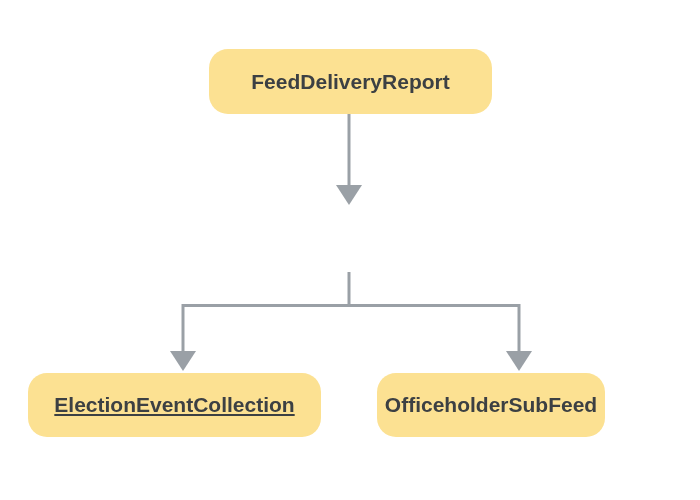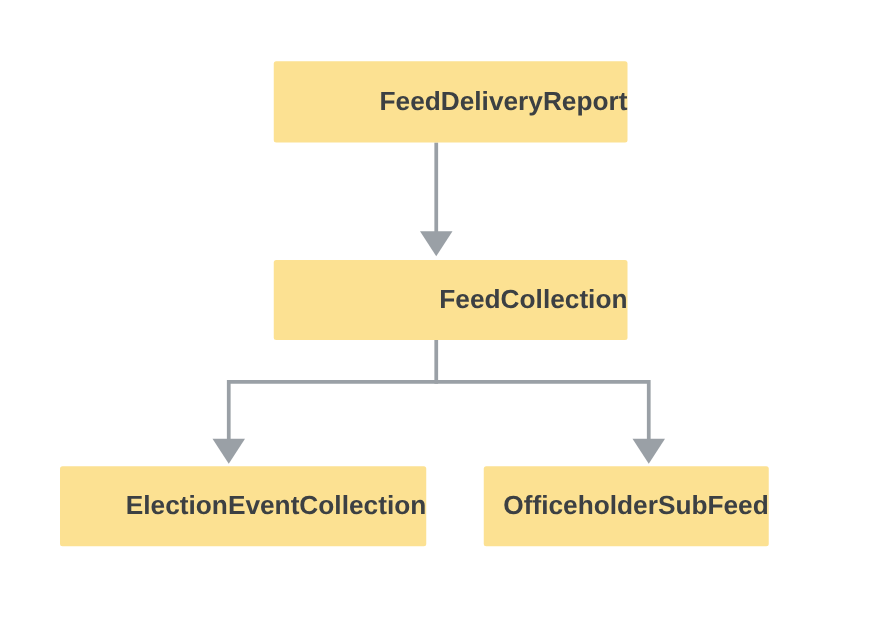--- a/index.html
+++ b/index.html
@@ -28,33 +28,32 @@
     fill: none;
   }
   .arrowhead {
     fill: var(--connector-color, #9aa0a6);
     stroke: none;
   }
   .node {
     position: absolute;
     display: flex;
     align-items: center;
-    justify-content: flex-end;
+    justify-content: center;
     background: var(--node-fill, #fce192);
     color: var(--node-text-color, #3c4043);
-    border-radius: 2px;
+    border-radius: 19px;
     font-size: 21px;
     font-weight: bold;
     white-space: nowrap;
     text-align: center;
-    margin-left: 10px;
   }
   .node-feed-delivery-report   { left: 209px; top: 49px;  width: 283px; height: 65px; }
   .node-feed-collection        { left: 209px; top: 208px; width: 283px; height: 64px; }
-  .node-election-event-collection { left: 38px;  top: 373px; width: 293px; height: 64px; }
+  .node-election-event-collection { left: 28px;  top: 373px; width: 293px; height: 64px; text-decoration: underline; }
   .node-officeholder-sub-feed  { left: 377px; top: 373px; width: 228px; height: 64px; }
 </style>
 </head>
 <body>
 
 <div class="canvas">
 
   <svg class="edges-layer" viewBox="0 0 700 500" xmlns="http://www.w3.org/2000/svg" aria-hidden="true">
 
     <line class="connector" x1="349" y1="114" x2="349" y2="187"></line>
@@ -67,23 +66,20 @@
     <polygon class="arrowhead" points="170,351 196,351 183,371"></polygon>
 
     <line class="connector" x1="519" y1="304" x2="519" y2="353"></line>
     <polygon class="arrowhead" points="506,351 532,351 519,371"></polygon>
   </svg>
 
   <div class="node node-feed-delivery-report">
     <span>FeedDeliveryReport</span>
   </div>
 
-  <div class="node node-feed-collection">
-    <span>FeedCollection</span>
-  </div>
 
   <div class="node node-election-event-collection">
     <span>ElectionEventCollection</span>
   </div>
 
   <div class="node node-officeholder-sub-feed">
     <span>OfficeholderSubFeed</span>
   </div>
 
 </div>

